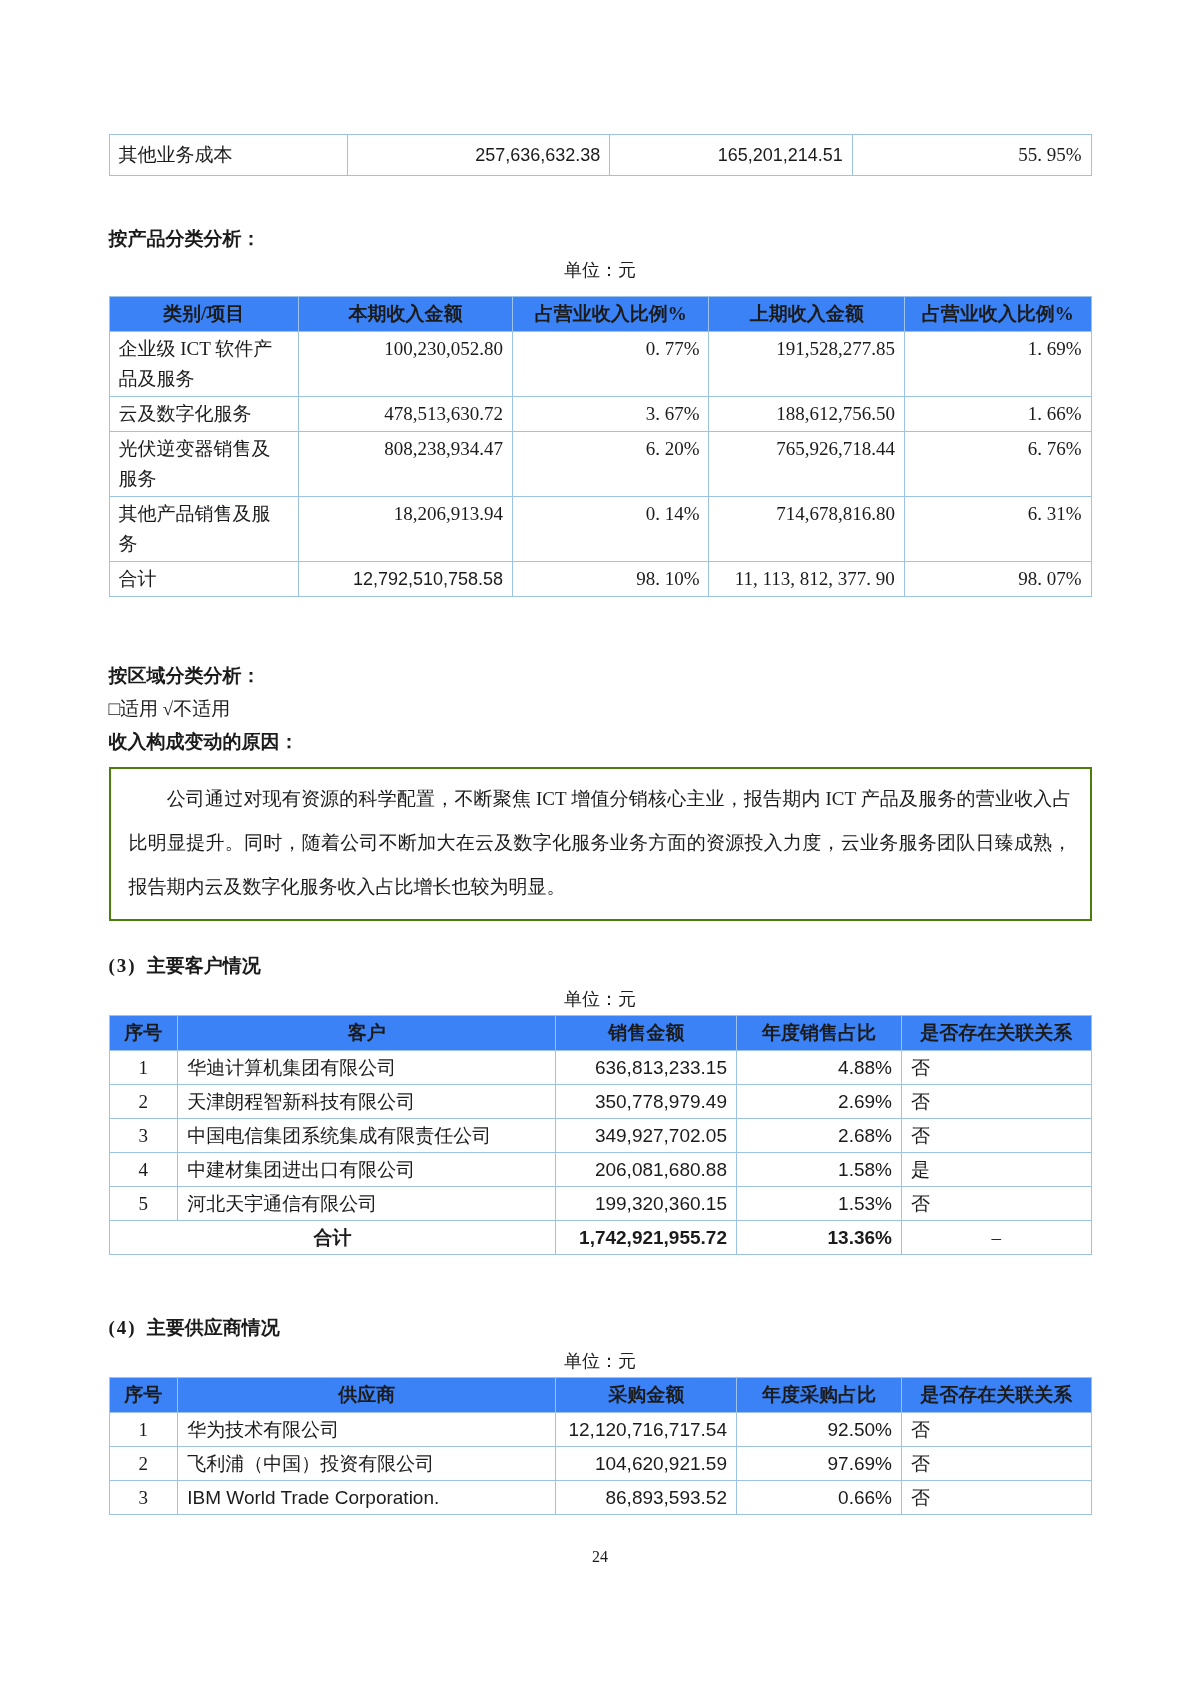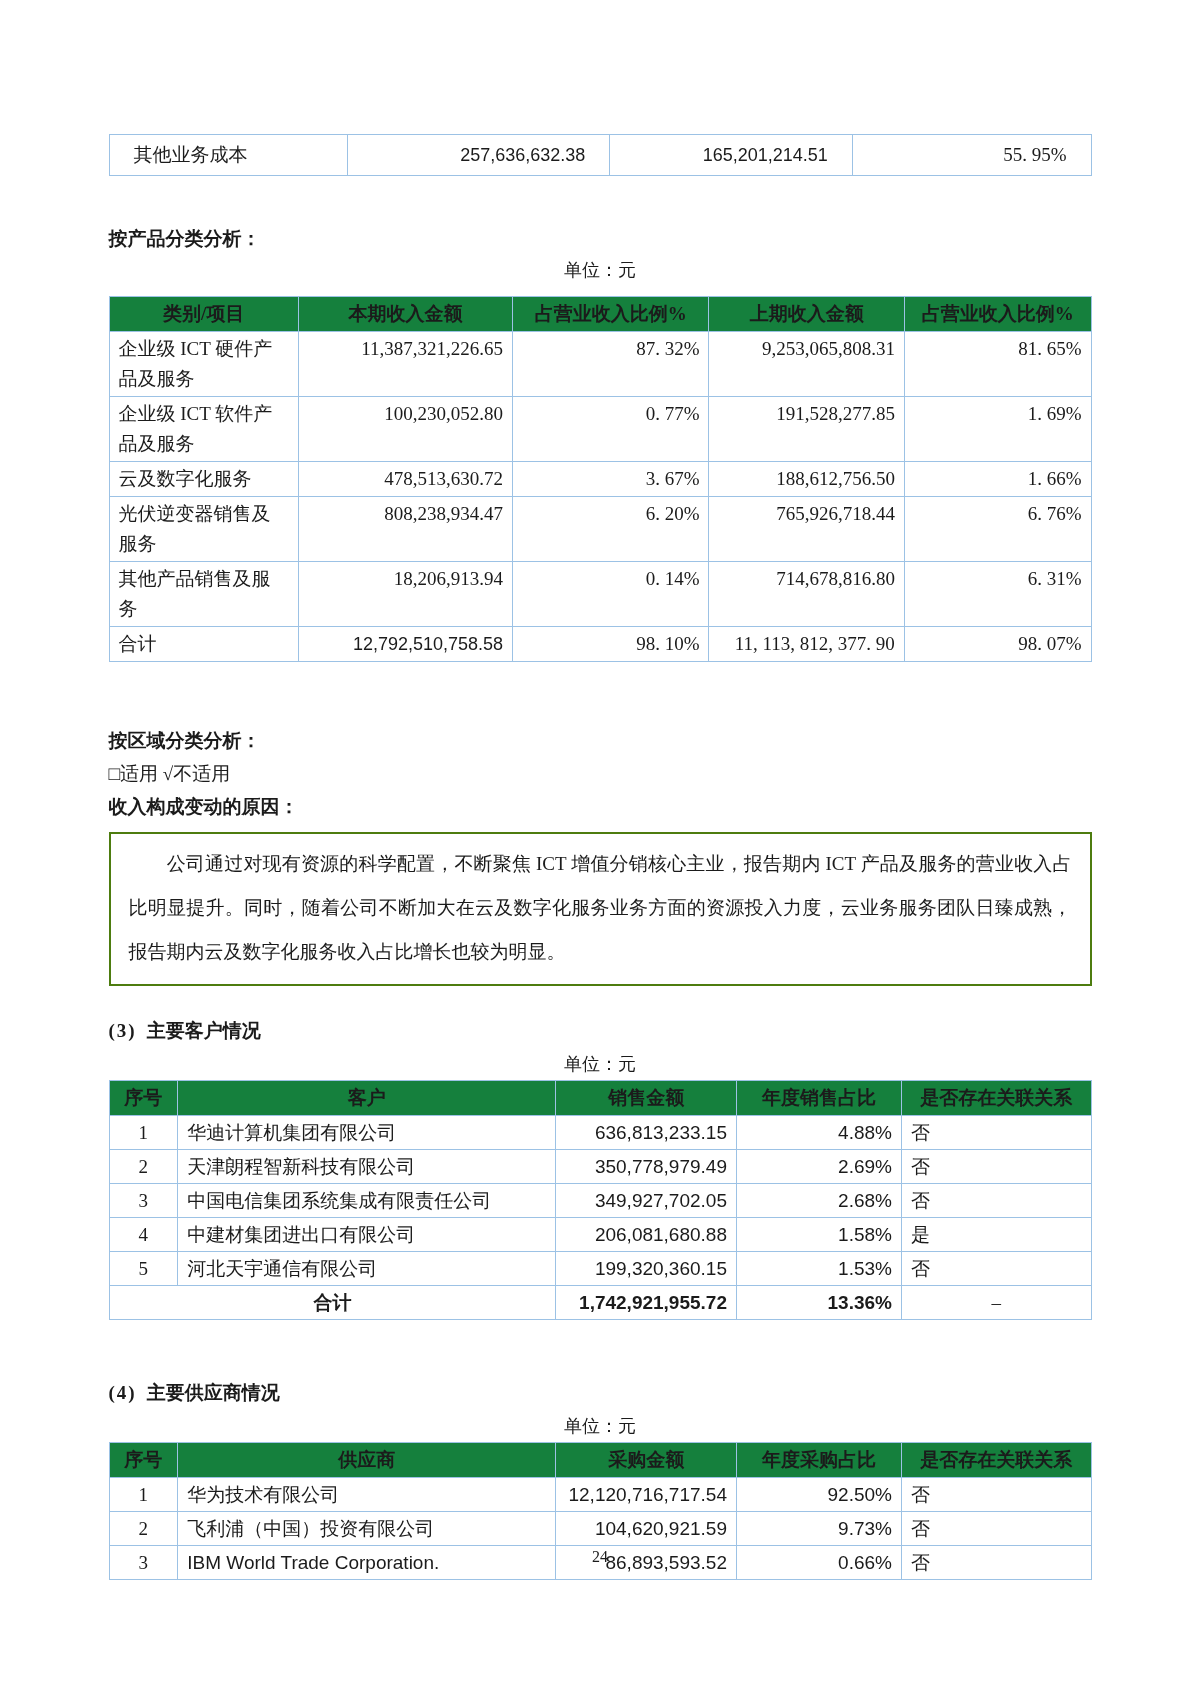--- a/index.html
+++ b/index.html
@@ -17,41 +17,41 @@
   table { border-collapse:collapse; width:100%; table-layout:fixed; }
   td, th {
     border:1px solid #9cc2e5;
     padding:3px 9px;
     font-size:19px;
     line-height:30px;
     vertical-align:top;
     word-break:break-all;
   }
   th {
-    background:#15803d;
+    background:#3b82f6;
     font-weight:bold;
     text-align:center;
     line-height:26px;
     padding:4px 6px;
   }
   .t-left   { text-align:left; }
   .t-center { text-align:center; }
   .num-sans {
     font-family:"Liberation Sans","DejaVu Sans",sans-serif;
     font-weight:400;
     font-size:18px;
     text-align:right;
   }
   .num-serif { text-align:right; }
   .sans { font-family:"Liberation Sans","DejaVu Sans",sans-serif; font-weight:600; font-size:18px; }
   .bold { font-weight:bold; }
 
   
   .frag-table { margin-top:134px; }
-  .frag-table td { line-height:32px; padding:4px 24px;margin-left:44px; }
+  .frag-table td { line-height:32px; padding:4px 9px;margin-left:44px; }
 
   .h-bold { font-size:19px; font-weight:bold; margin-top:50px; }
   .unit-line { font-size:18px; text-align:center; margin-top:6px; }
 
   .product-table { margin-top:14px; }
   .product-table td { line-height:30px; padding:2px 9px; }
 
   .region-block { margin-top:66px; }
   .region-sub { font-size:19px; margin-top:7px; }
 
@@ -117,27 +117,20 @@
       </colgroup>
     <tbody>
         <tr>
       <th>类别/项目</th>
       <th>本期收入金额</th>
       <th>占营业收入比例%</th>
       <th>上期收入金额</th>
       <th>占营业收入比例%</th>
     </tr>
     <tr>
-      <td class="t-left">企业级 ICT 硬件产品及服务</td>
-      <td class="num-serif">11,387,321,226.65</td>
-      <td class="num-serif">87. 32%</td>
-      <td class="num-serif">9,253,065,808.31</td>
-      <td class="num-serif">81. 65%</td>
-    </tr>
-    <tr>
       <td class="t-left">企业级 ICT 软件产品及服务</td>
       <td class="num-serif">100,230,052.80</td>
       <td class="num-serif">0. 77%</td>
       <td class="num-serif">191,528,277.85</td>
       <td class="num-serif">1. 69%</td>
     </tr>
     <tr>
       <td class="t-left">云及数字化服务</td>
       <td class="num-serif">478,513,630.72</td>
       <td class="num-serif">3. 67%</td>
@@ -266,21 +259,21 @@
       <td class="t-center">1</td>
       <td class="t-left">华为技术有限公司</td>
       <td class="num-sans">12,120,716,717.54</td>
       <td class="num-sans">92.50%</td>
       <td class="t-left">否</td>
     </tr>
     <tr>
       <td class="t-center">2</td>
       <td class="t-left">飞利浦（中国）投资有限公司</td>
       <td class="num-sans">104,620,921.59</td>
-      <td class="num-sans">9.73%</td>
+      <td class="num-sans">97.69%</td>
       <td class="t-left">否</td>
     </tr>
     <tr>
       <td class="t-center">3</td>
       <td class="t-left sans" style="font-weight:normal;">IBM World Trade Corporation.</td>
       <td class="num-sans">86,893,593.52</td>
       <td class="num-sans">0.66%</td>
       <td class="t-left">否</td>
     </tr>
   </tbody>

